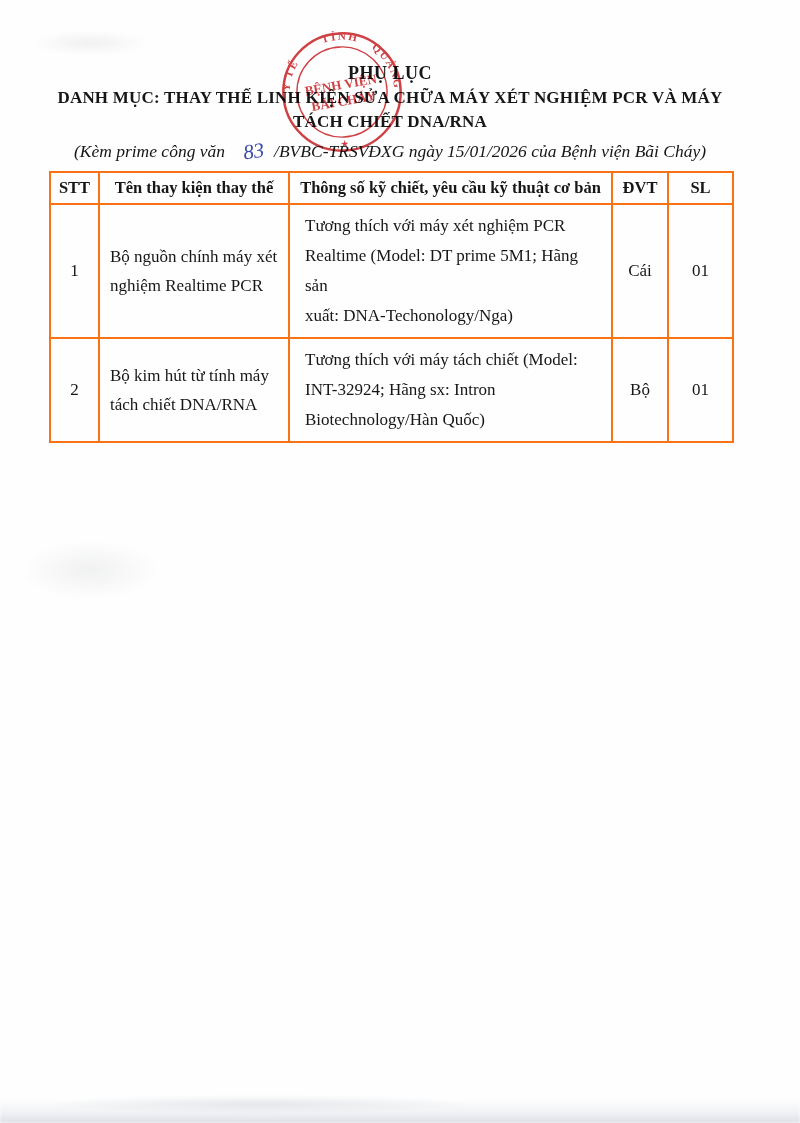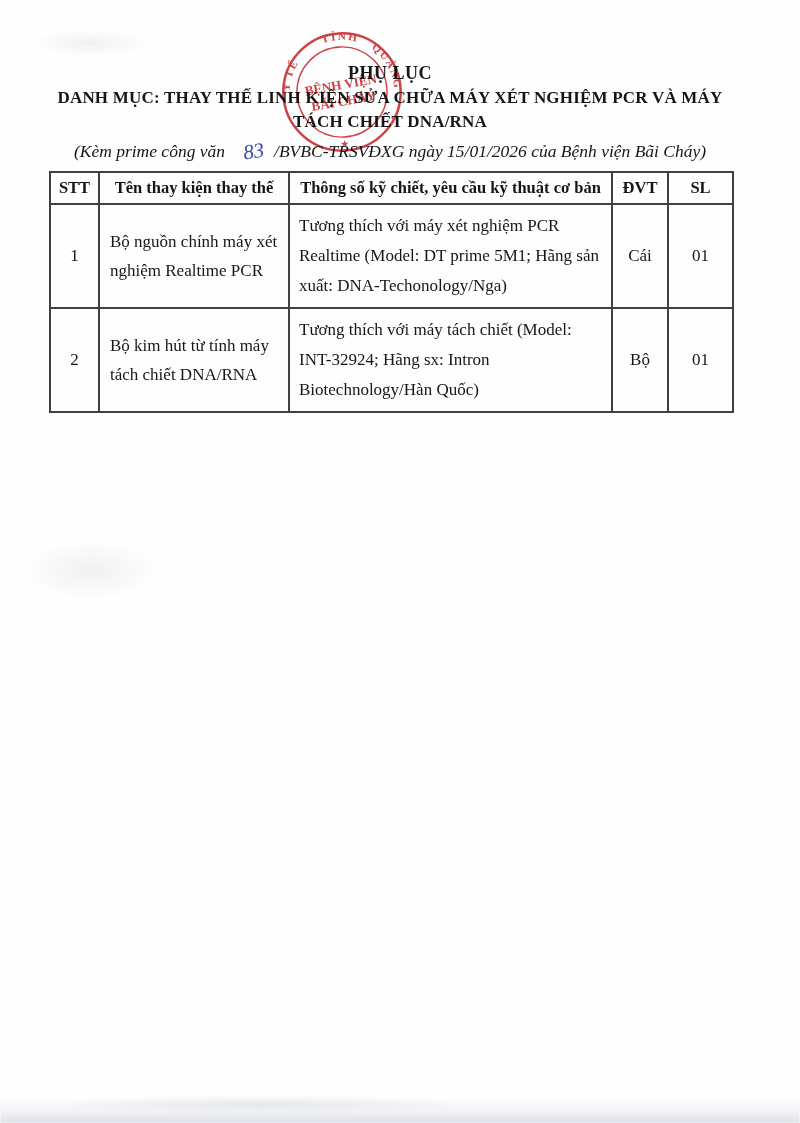--- a/index.html
+++ b/index.html
@@ -49,34 +49,34 @@
   }
   
   table.parts {
     position:absolute; left:49px; top:171px;
     width:683px;
     border-collapse:collapse;
     table-layout:fixed;
     font-size:17px;
   }
   table.parts th, table.parts td {
-    border:2px solid #404040;
+    border:2px solid #f97316;
     vertical-align:middle;
   }
   table.parts th {
     font-weight:bold; text-align:center;
     height:32px; padding:2px 2px;
     font-size:16.5px;
   }
   td.c { text-align:center; }
   td.name-cell {
     text-align:left; padding:4px 10px; line-height:29px;
   }
   td.spec-cell {
-    text-align:left; padding:6px 8px 6px 9px; line-height:30px;margin-top:41px;
+    text-align:left; padding:6px 8px 6px 15px; line-height:30px;margin-top:41px;
   }
   .lines { white-space:pre-line; }
   tr.row1 td { height:94px; }
   tr.row2 td { height:95px; }
   
   .bottom-smudge {
     position:absolute; left:0; right:0; bottom:0; height:24px;
     background:linear-gradient(to bottom,
       rgba(190,196,210,0) 0%,
       rgba(186,192,206,0.18) 55%,

